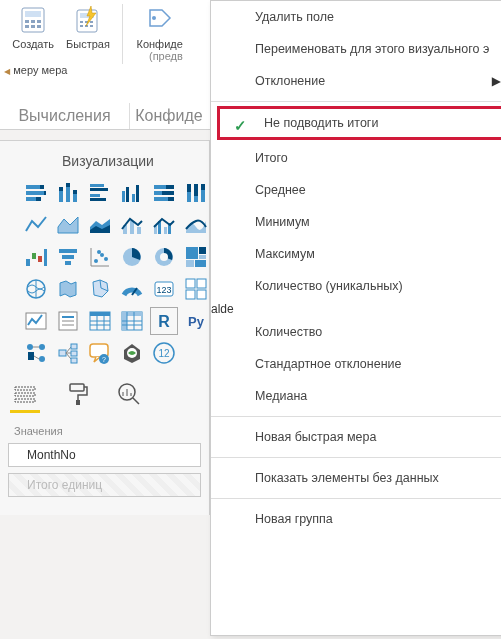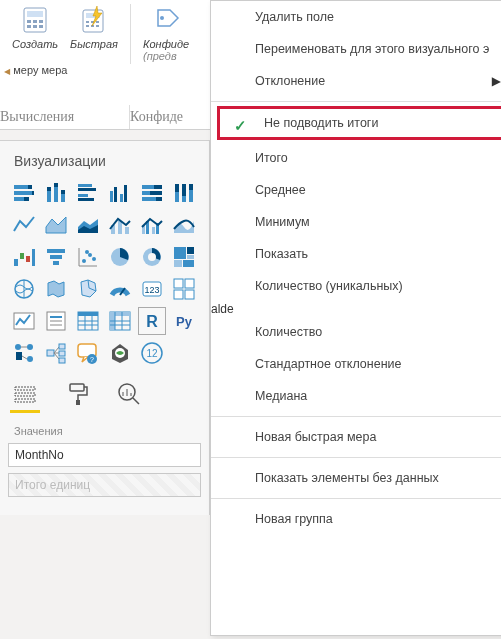--- a/index.html
+++ b/index.html
@@ -21,61 +21,60 @@
     padding: 4px 0 0 0;
     height: 130px;
     position: relative;
   }
   .ribbon-row {
     display: flex;
     align-items: flex-start;
     padding-left: 6px;
   }
   .ribbon-btn {
-    text-align: left;
+    text-align: right;
     font-size: 11px;
     color: #444;
     padding: 2px 6px 0 6px;
     min-width: 54px;
-    font-style: italic;
   }
   .ribbon-btn svg { display: block; margin: 0 auto 4px auto; }
   .ribbon-sub {
     font-size: 11px;
     color: #444;
     text-align: left;
     padding-left: 4px;
   }
   .ribbon-group-label {
-    font-size: 14px;
+    font-size: 16px;
     color: #888;
-    text-align: left;
+    text-align: center;
     border-right: 1px solid #ddd;
     padding: 4px 0 4px 0;
-    font-family: Liberation Serif, serif;
   }
   
   .viz-pane {
     position: absolute;
     left: 0;
     top: 140px;
     width: 210px;
     background: #f7f7f7;
     border: 1px solid #d0d0d0;
     border-left: none;
     border-bottom: none;
     padding-bottom: 12px;
   }
   .viz-title {
     font-size: 14px;
     color: #555;
     padding: 12px 10px 10px 14px;
+    margin-left: 48px;
   }
   .viz-grid {
-    padding: 0 6px 0 10px;
+    padding: 0 6px 0 22px;
     display: grid;
     grid-template-columns: repeat(6, 28px);
     grid-auto-rows: 28px;
     gap: 4px;
   }
   .viz-icon {
     width: 28px;
     height: 28px;
     display: flex;
     align-items: center;
@@ -98,21 +97,21 @@
   }
   .viz-section-label {
     font-size: 11px;
     color: #888;
     padding: 14px 0 6px 14px;
   }
   .viz-field {
     margin: 0 8px 6px 8px;
     border: 1px solid #c8c8c8;
     background: #fff;
-    padding: 4px 6px;
+    padding: 4px 18px;
     height: 24px;
     font-size: 12px;
     color: #333;
     display:flex; align-items:center;
   }
   .viz-field.placeholder {
     color: #bbb;
     background: repeating-linear-gradient(
       45deg, #f6f6f6, #f6f6f6 6px, #efefef 6px, #efefef 12px
     );
@@ -560,21 +559,21 @@
   <div class="ctx-sep"></div>
   <div class="ctx-highlight">
     <div class="ctx-item" style="padding-top:7px;padding-bottom:7px">
       <span class="check">✓</span>
       <span>Не подводить итоги</span>
     </div>
   </div>
   <div class="ctx-item"><span>Итого</span></div>
   <div class="ctx-item"><span>Среднее</span></div>
   <div class="ctx-item"><span>Минимум</span></div>
-  <div class="ctx-item"><span>Показать</span></div>
+  <div class="ctx-item"><span>Максимум</span></div>
   <div class="ctx-item"><span>Количество (уникальных)</span></div>alde
   <div class="ctx-item"><span>Количество</span></div>
   <div class="ctx-item"><span>Стандартное отклонение</span></div>
   <div class="ctx-item"><span>Медиана</span></div>
   <div class="ctx-sep"></div>
   <div class="ctx-item"><span>Новая быстрая мера</span></div>
   <div class="ctx-sep"></div>
   <div class="ctx-item"><span>Показать элементы без данных</span></div>
   <div class="ctx-sep"></div>
   <div class="ctx-item"><span>Новая группа</span></div>

